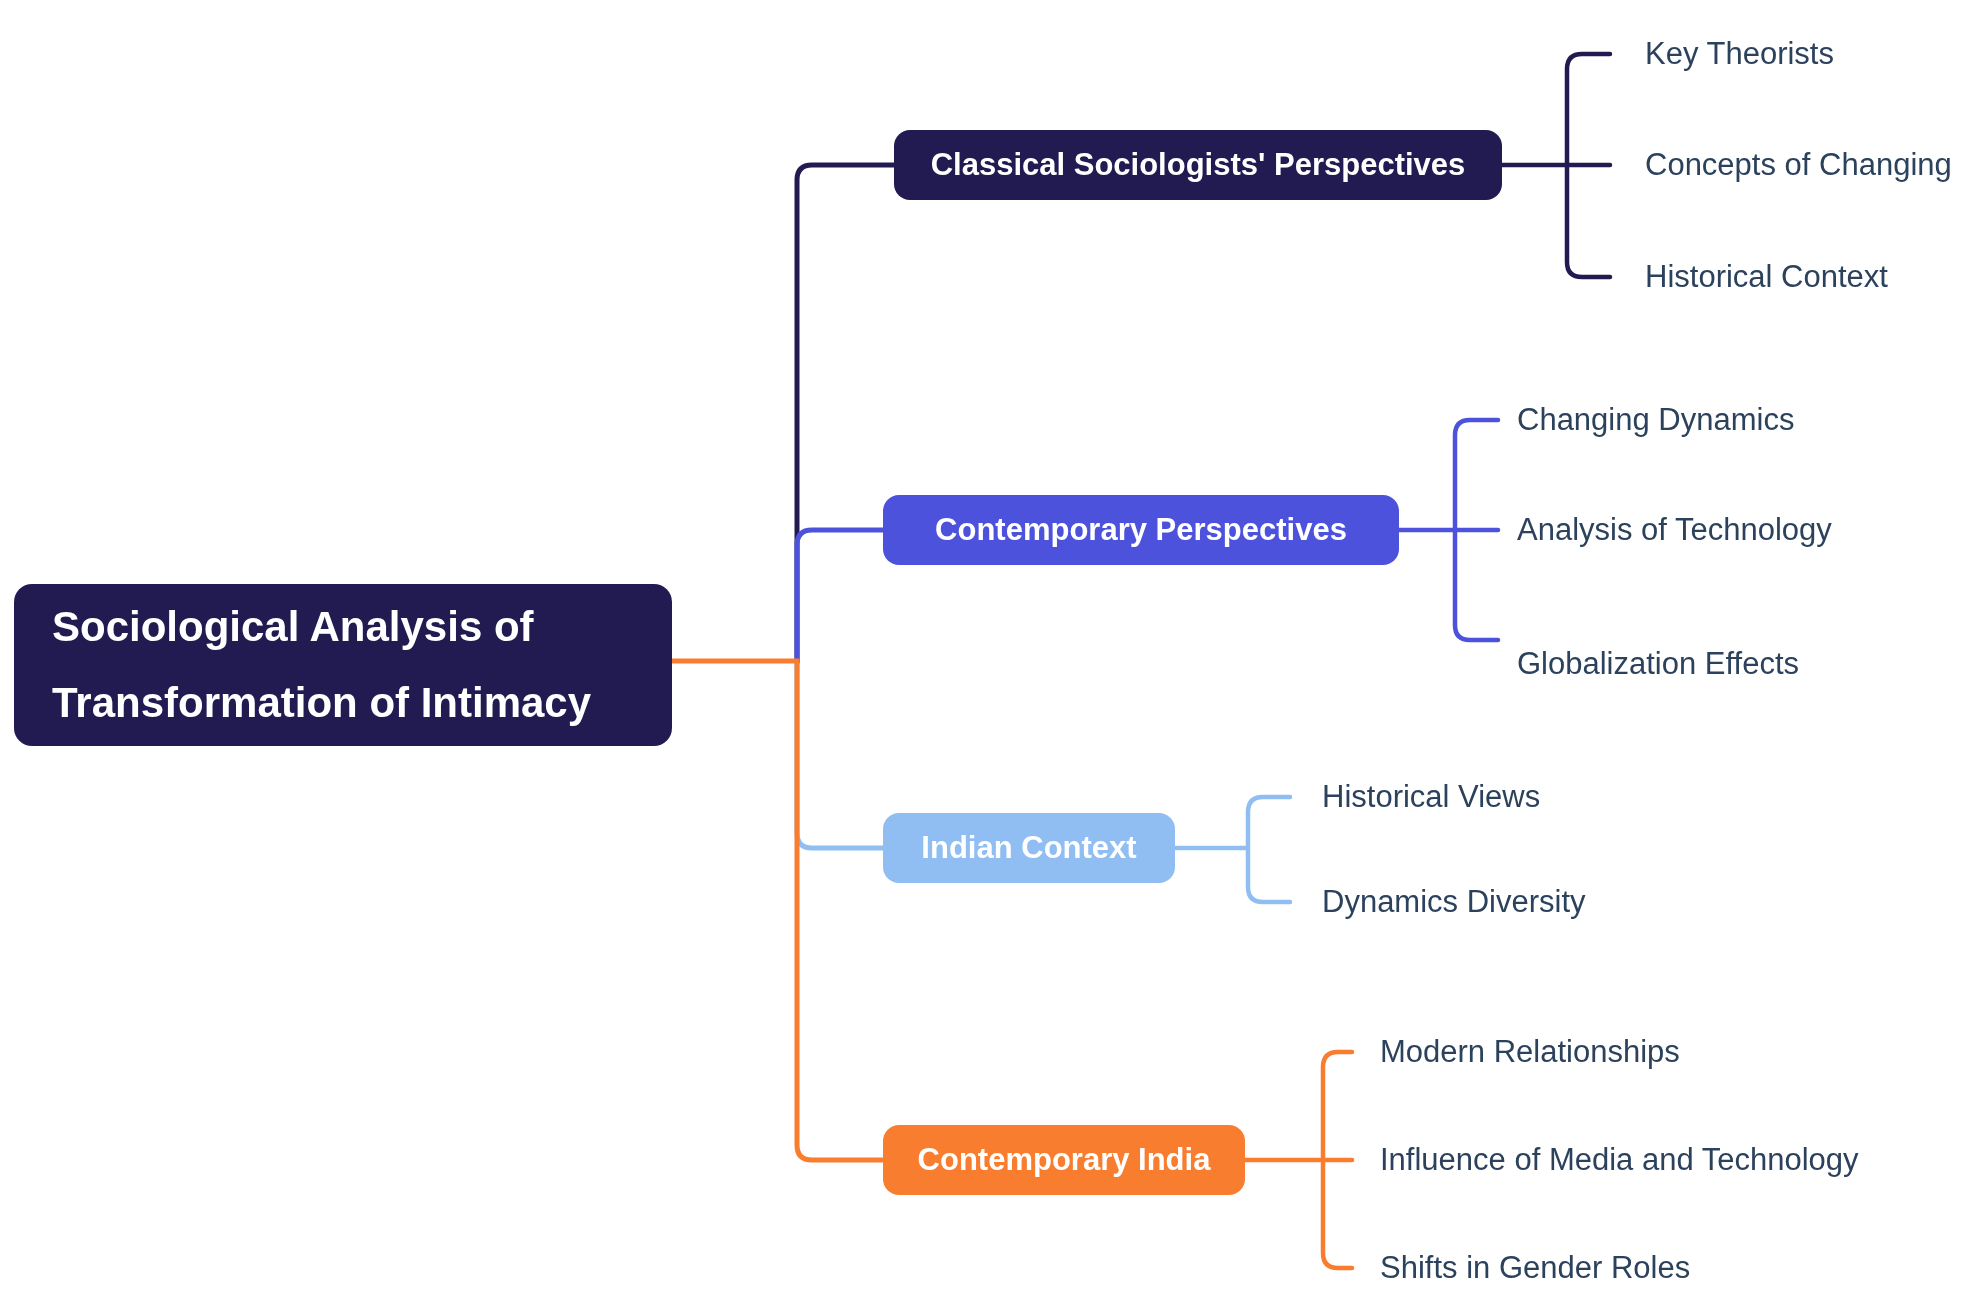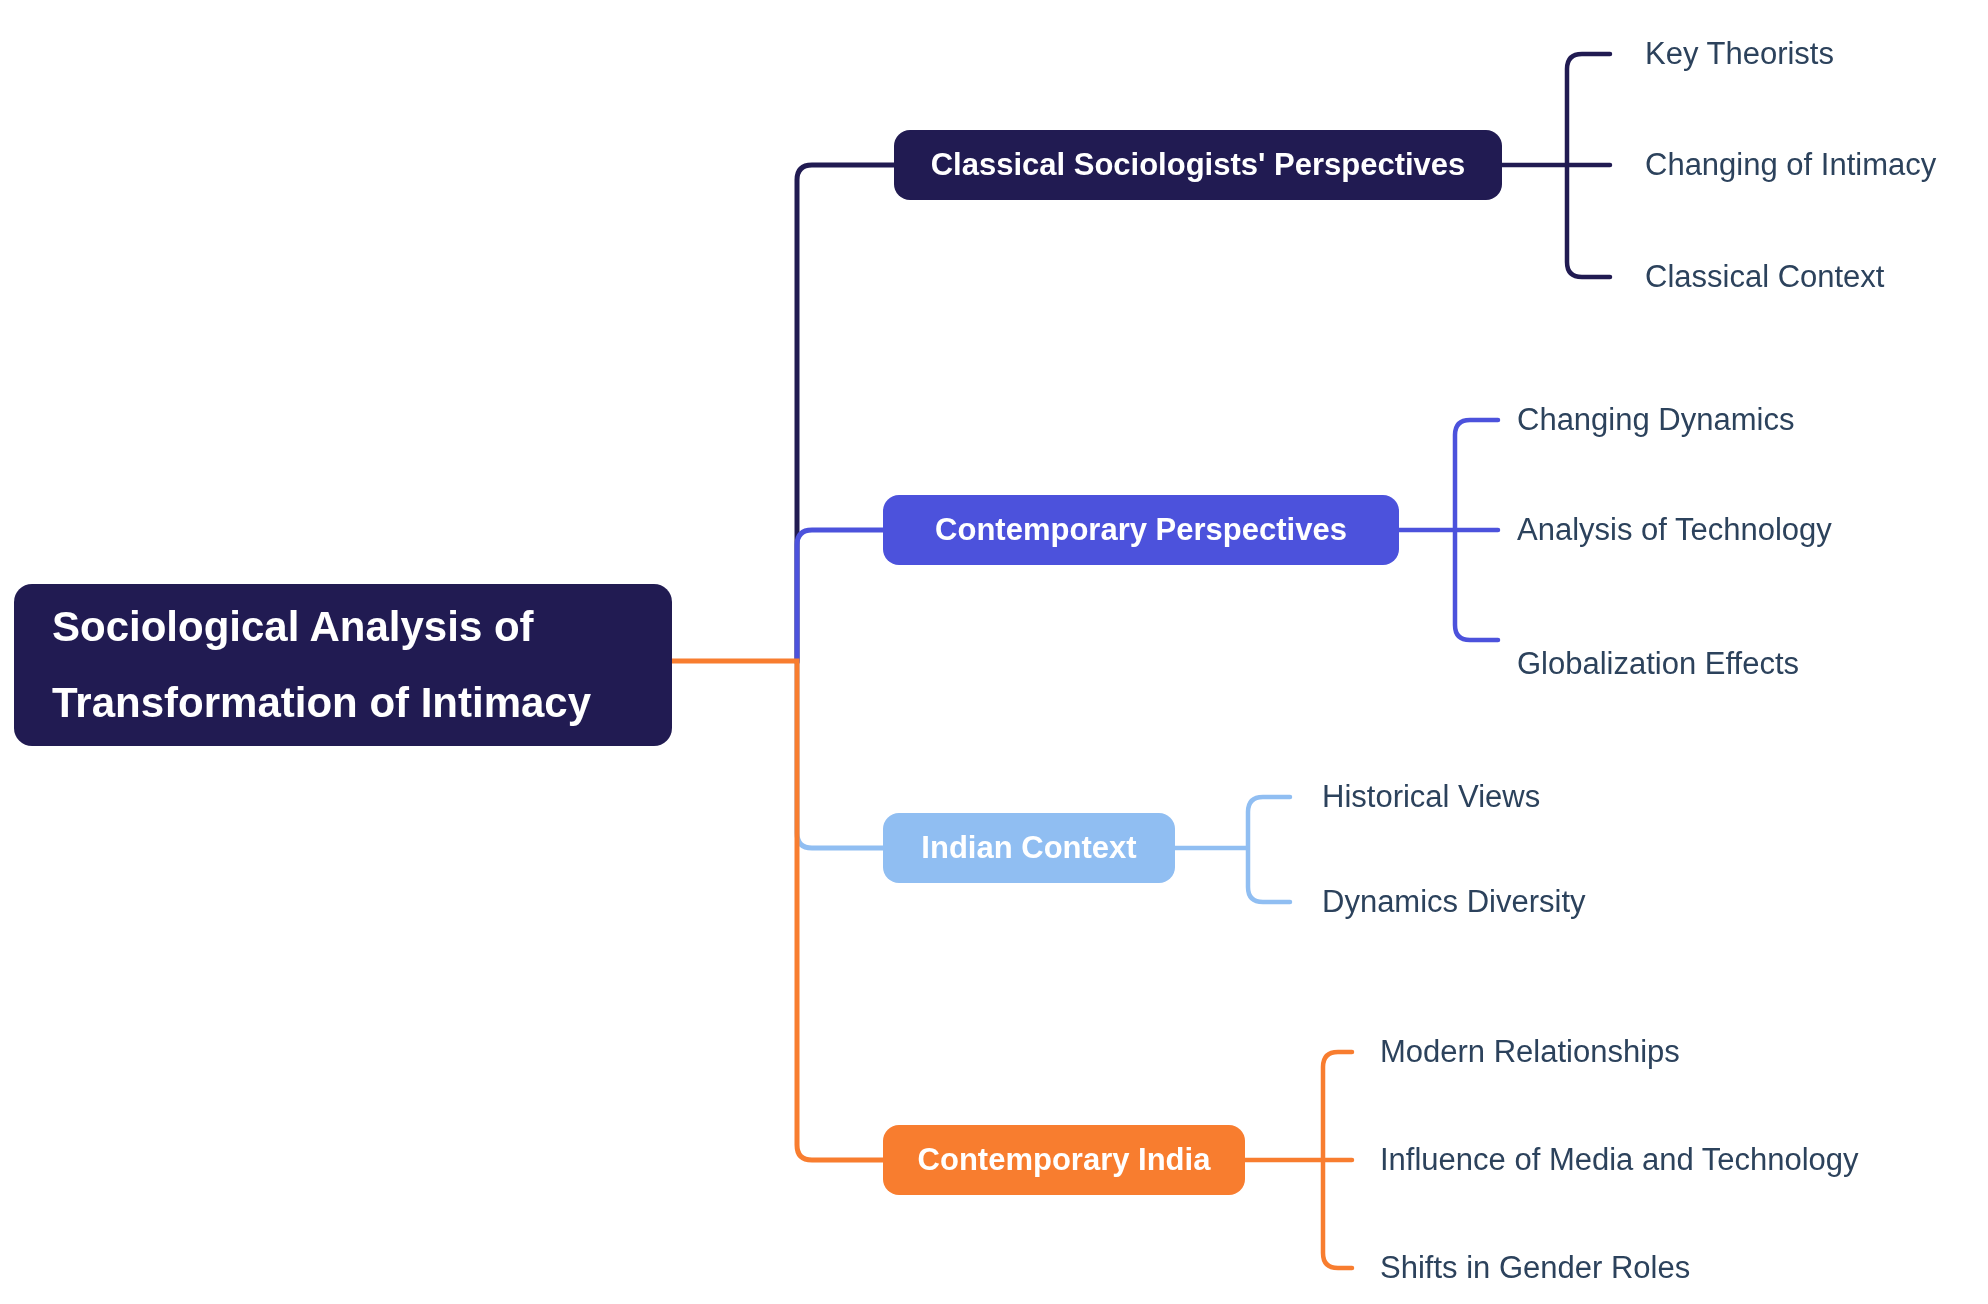--- a/index.html
+++ b/index.html
@@ -89,22 +89,22 @@
     <span>Contemporary Perspectives</span>
   </div>
   <div class="node branch branch-2">
     <span>Indian Context</span>
   </div>
   <div class="node branch branch-3">
     <span>Contemporary India</span>
   </div>
 
   <div class="leaf" style="left:1645px; top:54px;">Key Theorists</div>
-  <div class="leaf" style="left:1645px; top:165px;">Changing of Intimacy</div>
-  <div class="leaf" style="left:1645px; top:277px;">Classical Context</div>
+  <div class="leaf" style="left:1645px; top:165px;">Concepts of Changing</div>
+  <div class="leaf" style="left:1645px; top:277px;">Historical Context</div>
 
   <div class="leaf" style="left:1517px; top:420px;">Changing Dynamics</div>
   <div class="leaf" style="left:1517px; top:530px;">Analysis of Technology</div>
   <div class="leaf" style="left:1517px; top:640px;margin-top:24px;">Globalization Effects</div>
 
   <div class="leaf" style="left:1322px; top:797px;">Historical Views</div>
   <div class="leaf" style="left:1322px; top:902px;">Dynamics Diversity</div>
 
   <div class="leaf" style="left:1380px; top:1052px;">Modern Relationships</div>
   <div class="leaf" style="left:1380px; top:1268px;">Shifts in Gender Roles</div>

